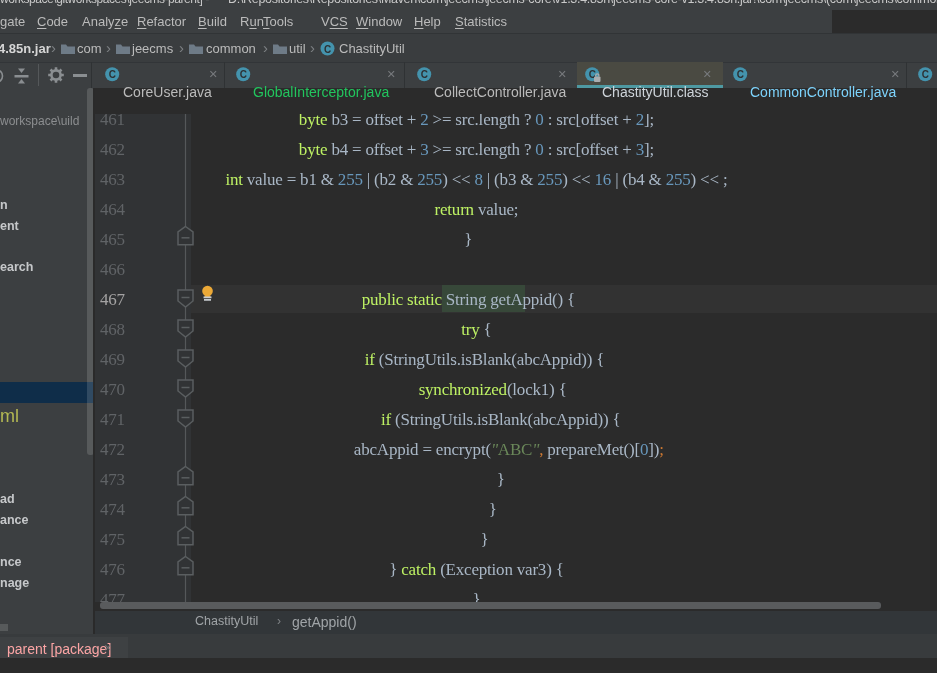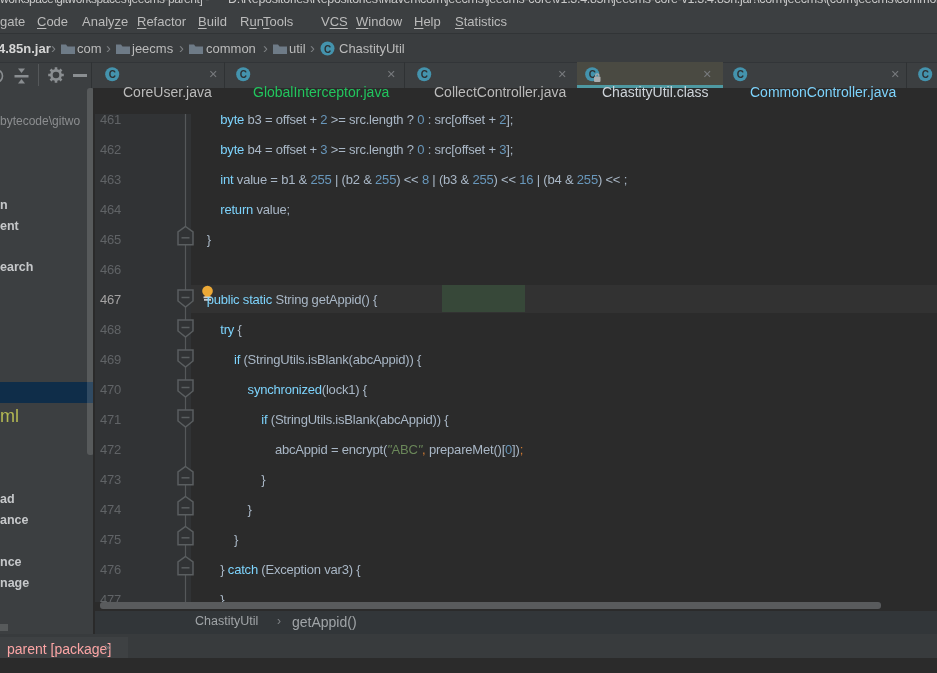--- a/index.html
+++ b/index.html
@@ -1,20 +1,20 @@
 <!DOCTYPE html>
 <html><head><meta charset="utf-8">
 <style>
   html,body{margin:0;padding:0;background:#2b2b2b;}
   #app{position:relative;width:937px;height:673px;overflow:hidden;
        font-family:"Liberation Sans",sans-serif;background:#2b2b2b;}
   .abs{position:absolute;}
   
   #titlebar{left:0;top:0;width:937px;height:10px;background:#3c3f41;overflow:hidden;}
-  #menubar{left:0;top:10px;width:937px;height:23px;background:#3c3f41;text-decoration:underline;}
+  #menubar{left:0;top:10px;width:832px;height:23px;background:#3c3f41;text-decoration:underline;}
   .mi{position:absolute;top:4px;font-size:13px;color:#bbbbbb;white-space:nowrap;}
   .mi u{text-decoration:underline;text-underline-offset:2px;}
   #crumbbar{left:0;top:33px;width:937px;height:29px;background:#3a3d3f;
       border-top:1px solid #313436;box-sizing:border-box;}
   .bc{position:absolute;top:7px;font-size:13px;color:#bbbbbb;white-space:nowrap;}
   .chev{position:absolute;top:5px;font-size:15px;color:#7d8184;}
   
   #tabrow{left:0;top:62px;width:937px;height:26px;background:#3c3f41;}
   
   .tabsep{position:absolute;top:0;width:1px;height:26px;background:#2f3234;}
@@ -22,23 +22,23 @@
   .tabx{position:absolute;top:4px;font-size:14.5px;color:#787b7e;}
   
   #banner{left:95px;top:88px;width:842px;height:26px;background:#213a55;}
   #bannertext{position:absolute;left:22px;top:5px;font-size:13px;color:#c4cad1;}
   
   #panel{left:0;top:88px;width:95px;height:547px;background:#3c3f41;overflow:hidden;}
   .pit{position:absolute;left:0;font-weight:bold;font-size:12.5px;color:#c6c8ca;white-space:nowrap;}
   
   #gutter{left:95px;top:114px;width:96px;height:488px;background:#313335;z-index:3;}
   #editor{left:191px;top:114px;width:746px;height:488px;background:#2b2b2b;overflow:hidden;}
-  .code{font-family:Liberation Sans, sans-serif;font-size:13px;letter-spacing:-0.2px;
-        line-height:30px;white-space:pre;}
-  .kw{color:#7dd3fc;} .nm{color:#6897bb;} .st{color:#6a8759;} .st i{font-style:italic;} .or{color:#cc7832;}
+  .code{font-family:Liberation Serif, serif;font-size:17px;letter-spacing:-0.2px;
+        line-height:30px;white-space:pre;text-align:center;}
+  .kw{color:#bef264;} .nm{color:#6897bb;} .st{color:#6a8759;} .st i{font-style:italic;} .or{color:#cc7832;}
   
   #hscroll{left:95px;top:602px;width:842px;height:9px;background:#2b2b2b;z-index:4;}
   #hthumb{position:absolute;left:5px;top:0px;width:781px;height:7px;background:#595b5d;border-radius:3px;}
   #bcrumb2{left:95px;top:611px;width:842px;height:23px;background:#323639;}
   #botbar{left:0;top:634px;width:937px;height:24px;background:#383b3d;}
   #bottab{position:absolute;left:0;top:3px;width:128px;height:21px;background:#3e4143;}
   #botstrip{left:0;top:658px;width:937px;height:15px;background:#2b2b2b;}
 </style></head>
 <body>
 <div id="app">
@@ -152,21 +152,21 @@
     <span class="tabtxt" style="left:750px;color:#7dd3fc">CommonController.java</span>
     <span class="tabx" style="left:891px">×</span>
 
     <svg class="abs" style="left:918px;top:5px" width="15" height="15">
         <circle cx="7.2" cy="7.2" r="7" fill="#4493ad"></circle>
         <text x="7.3" y="11.2" font-size="10" font-weight="bold" fill="#2d3134" text-anchor="middle" font-family="Liberation Sans">C</text>
       </svg>
   </div>
   <div id="panel" class="abs">
     <div class="abs" style="left:0;top:294px;width:95px;height:21px;background:#0f2d49;z-index:0"></div>
-    <span class="abs" style="left:0;top:26px;font-size:12px;color:#8c8e90;white-space:nowrap">bytecode\gitwo</span>
+    <span class="abs" style="left:0;top:26px;font-size:12px;color:#8c8e90;white-space:nowrap">workspace\uild</span>
     <span class="pit" style="top:110px">n</span>
     <span class="pit" style="top:131px">ent</span>
     <span class="pit" style="top:172px">earch</span>
     <span class="abs" style="left:0;top:318px;font-size:18px;color:#b3b853">ml</span>
     <span class="pit" style="top:404px">ad</span>
     <span class="pit" style="top:425px">ance</span>
     <span class="pit" style="top:467px">nce</span>
     <span class="pit" style="top:488px">nage</span>
     <div class="abs" style="left:87px;top:0;width:7px;height:367px;background:rgba(255,255,255,0.14);border-radius:3px"></div>
     <div class="abs" style="left:0;top:536px;width:8px;height:7px;background:rgba(255,255,255,0.14)"></div>

